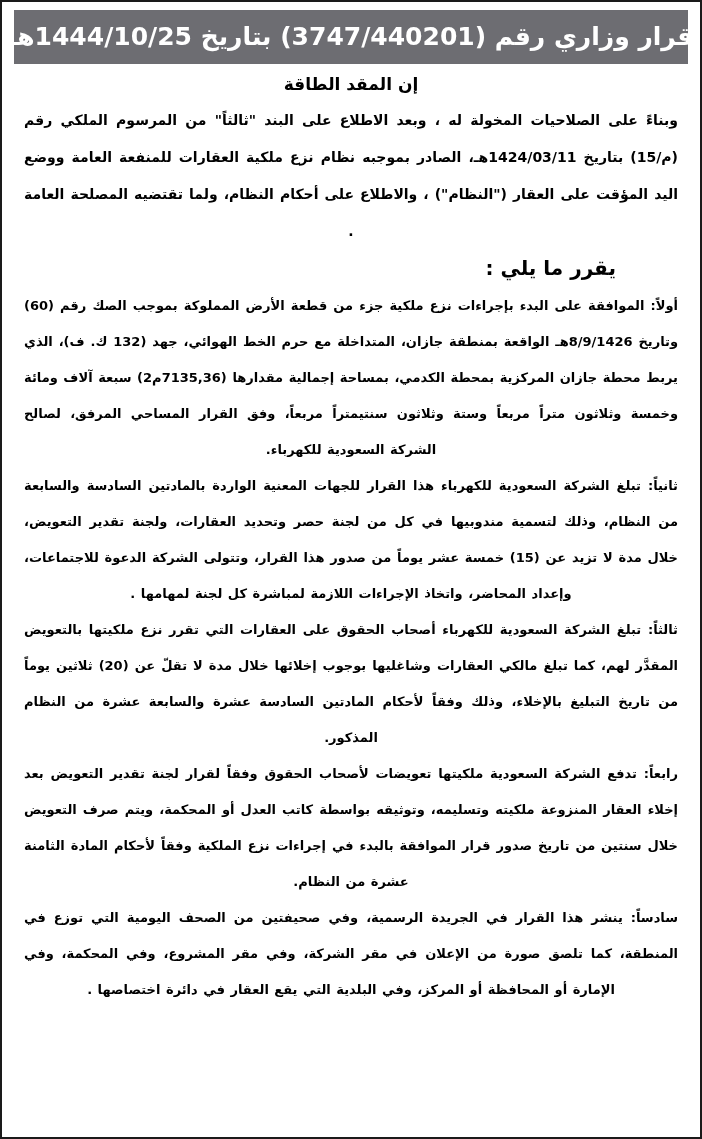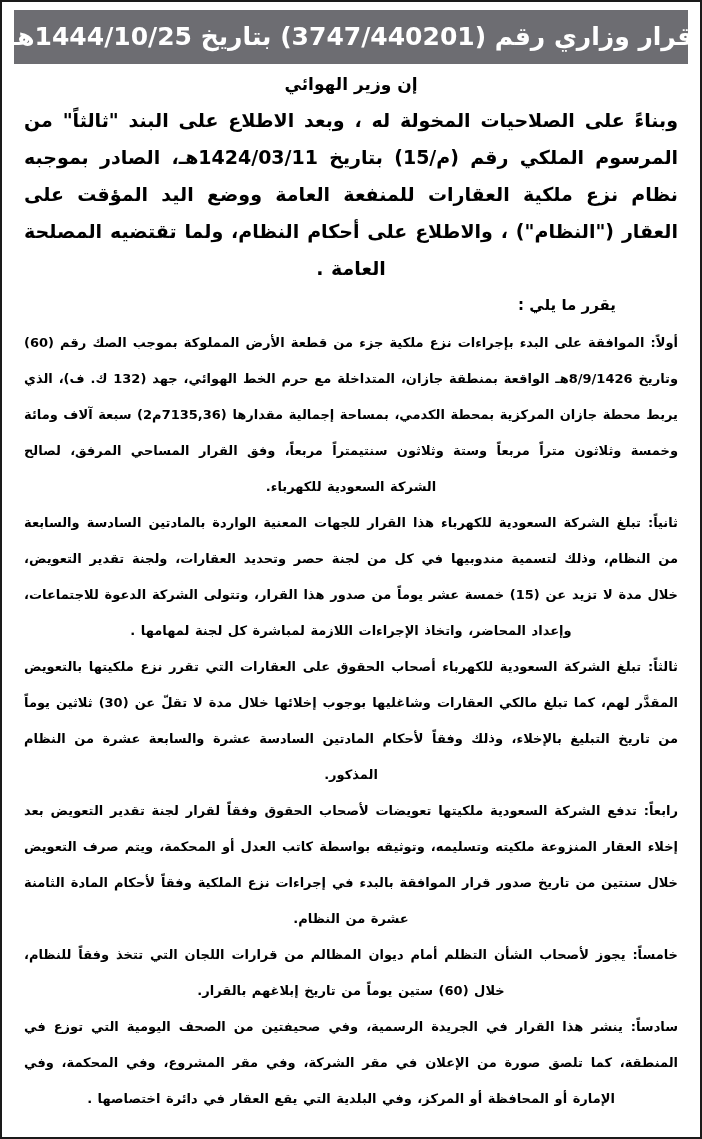--- a/index.html
+++ b/index.html
@@ -69,63 +69,62 @@
     font-size: 13px;
     line-height: 36px;
     color: #000;
     text-align: justify;
     text-align-last: center;
     font-weight: bold;
     direction: rtl;
     word-spacing: 1px;
   }
   p.preamble {
-    font-size: 19px;
+    font-size: 14px;
     line-height: 37px;
     margin-bottom: 0;
   }
   p.clause {
     font-weight: bold;
     margin-bottom: 0;
   }
   .right-line {
     text-align: right;
     text-align-last: right;
     font-weight: bold;
-    font-size: 15px;
+    font-size: 20px;
     line-height: 36px;
     margin: 0 0 2px 0;
     padding-right: 62px;
   }
 </style>
 </head>
 <body>
 
 <div class="page">
   <div class="inner">
 
     <div class="banner">
       <div class="banner-title">قرار وزاري رقم (3747/440201) بتاريخ 1444/10/25هـ</div>
     </div>
 
-    <div class="subtitle">إن وزير الهوائي</div>
+    <div class="subtitle">إن المقد الطاقة</div>
 
     <div class="body-area">
 
       <p class="para preamble">وبناءً على الصلاحيات المخولة له ، وبعد الاطلاع على البند "ثالثاً" من المرسوم الملكي رقم (م/15) بتاريخ 1424/03/11هـ، الصادر بموجبه نظام نزع ملكية العقارات للمنفعة العامة ووضع اليد المؤقت على العقار ("النظام") ، والاطلاع على أحكام النظام، ولما تقتضيه المصلحة العامة .</p>
 
       <p class="right-line">يقرر ما يلي :</p>
 
       <p class="para clause">أولاً: الموافقة على البدء بإجراءات نزع ملكية جزء من قطعة الأرض المملوكة بموجب الصك رقم (60) وتاريخ 8/9/1426هـ الواقعة بمنطقة جازان، المتداخلة مع حرم الخط الهوائي، جهد (132 ك. ف)، الذي يربط محطة جازان المركزية بمحطة الكدمي، بمساحة إجمالية مقدارها (7135,36م2) سبعة آلاف ومائة وخمسة وثلاثون متراً مربعاً وستة وثلاثون سنتيمتراً مربعاً، وفق القرار المساحي المرفق، لصالح الشركة السعودية للكهرباء.</p>
 
       <p class="para clause">ثانياً: تبلغ الشركة السعودية للكهرباء هذا القرار للجهات المعنية الواردة بالمادتين السادسة والسابعة من النظام، وذلك لتسمية مندوبيها في كل من لجنة حصر وتحديد العقارات، ولجنة تقدير التعويض، خلال مدة لا تزيد عن (15) خمسة عشر يوماً من صدور هذا القرار، وتتولى الشركة الدعوة للاجتماعات، وإعداد المحاضر، واتخاذ الإجراءات اللازمة لمباشرة كل لجنة لمهامها .</p>
 
-      <p class="para clause">ثالثاً: تبلغ الشركة السعودية للكهرباء أصحاب الحقوق على العقارات التي تقرر نزع ملكيتها بالتعويض المقدَّر لهم، كما تبلغ مالكي العقارات وشاغليها بوجوب إخلائها خلال مدة لا تقلّ عن (30) ثلاثين يوماً من تاريخ التبليغ بالإخلاء، وذلك وفقاً لأحكام المادتين السادسة عشرة والسابعة عشرة من النظام المذكور.</p>
+      <p class="para clause">ثالثاً: تبلغ الشركة السعودية للكهرباء أصحاب الحقوق على العقارات التي تقرر نزع ملكيتها بالتعويض المقدَّر لهم، كما تبلغ مالكي العقارات وشاغليها بوجوب إخلائها خلال مدة لا تقلّ عن (20) ثلاثين يوماً من تاريخ التبليغ بالإخلاء، وذلك وفقاً لأحكام المادتين السادسة عشرة والسابعة عشرة من النظام المذكور.</p>
 
       <p class="para clause">رابعاً: تدفع الشركة السعودية ملكيتها تعويضات لأصحاب الحقوق وفقاً لقرار لجنة تقدير التعويض بعد إخلاء العقار المنزوعة ملكيته وتسليمه، وتوثيقه بواسطة كاتب العدل أو المحكمة، ويتم صرف التعويض خلال سنتين من تاريخ صدور قرار الموافقة بالبدء في إجراءات نزع الملكية وفقاً لأحكام المادة الثامنة عشرة من النظام.</p>
 
-      <p class="para clause">خامساً: يجوز لأصحاب الشأن التظلم أمام ديوان المظالم من قرارات اللجان التي تتخذ وفقاً للنظام، خلال (60) ستين يوماً من تاريخ إبلاغهم بالقرار.</p>
 
       <p class="para clause">سادساً: ينشر هذا القرار في الجريدة الرسمية، وفي صحيفتين من الصحف اليومية التي توزع في المنطقة، كما تلصق صورة من الإعلان في مقر الشركة، وفي مقر المشروع، وفي المحكمة، وفي الإمارة أو المحافظة أو المركز، وفي البلدية التي يقع العقار في دائرة اختصاصها .</p>
 
     </div>
   </div>
 </div>
 
 </body></html>

